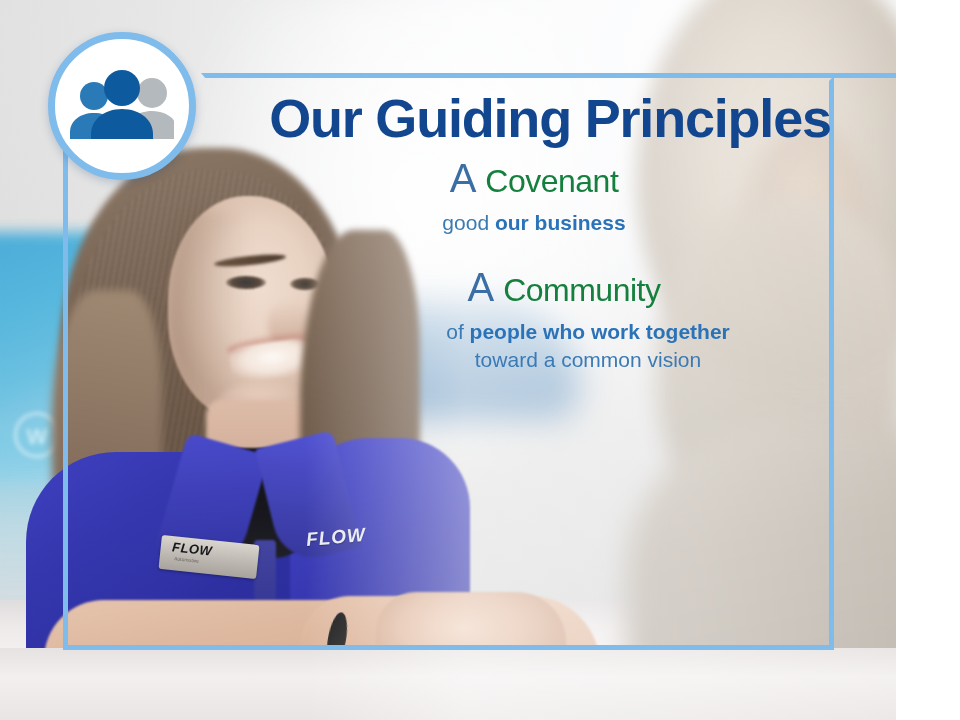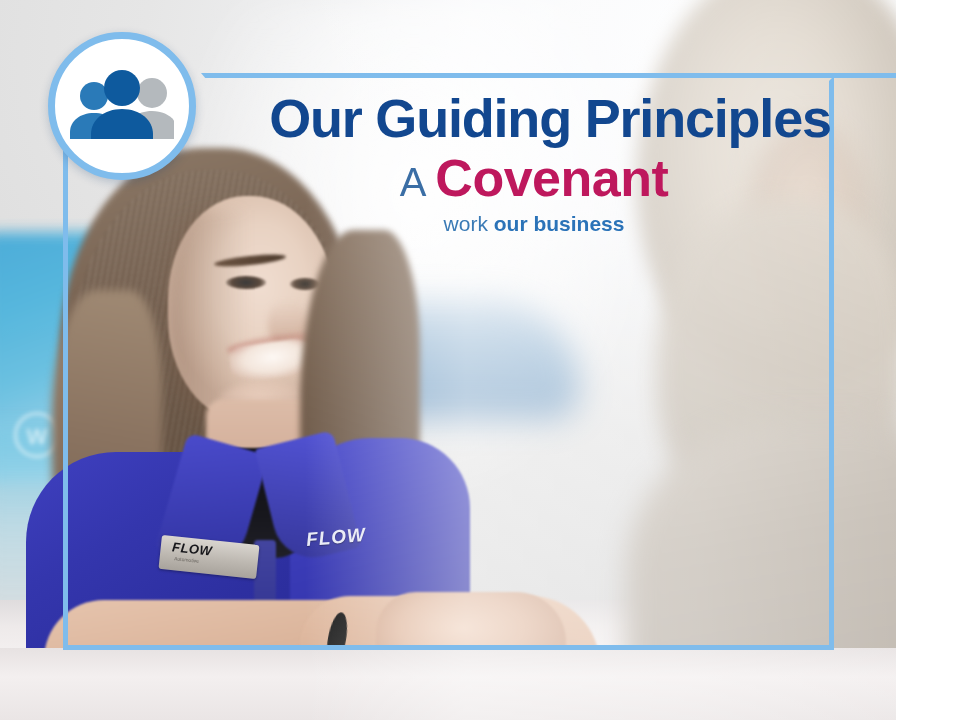--- a/index.html
+++ b/index.html
@@ -311,23 +311,23 @@
     white-space:nowrap;
   }
 
   .principle{ margin-top:14px; }
   .p-head{
     font:400 40px/48px "Liberation Sans", sans-serif;
     color:#3b6ea5;
     white-space:nowrap;
   }
   .p-head b{
-    font-weight:700;
-    color:#be185d;
-    font-size:52px;
+    font-weight:400;
+    color:#15803d;
+    font-size:32px;
     letter-spacing:-.5px;
   }
   .p-sub{
     font:400 21px/28px "Liberation Sans", sans-serif;
     color:#3a7ab5;
     margin-top:4px;
   }
   .p-sub b{ font-weight:800; color:#2b73b8; }
 
   
@@ -414,20 +414,29 @@
 
   <div class="content">
 
     <div class="title">Our Guiding Principles</div>
 
     <div class="principle" id="block-covenant">
       <div class="p-head">
         <span>A </span><b>Covenant</b>
       </div>
       <div class="p-sub">
-        <span>work </span><b>our business</b>
+        <span>good </span><b>our business</b>
       </div>
     </div>
 
+    <div class="principle" id="block-community">
+      <div class="p-head">
+        <span>A </span><b>Community</b>
+      </div>
+      <div class="p-sub">
+        <span>of </span><b>people who work together</b><br>
+        <span>toward a common vision</span>
+      </div>
+    </div>
 
 
   </div>
 </div>
 
 </body></html>

